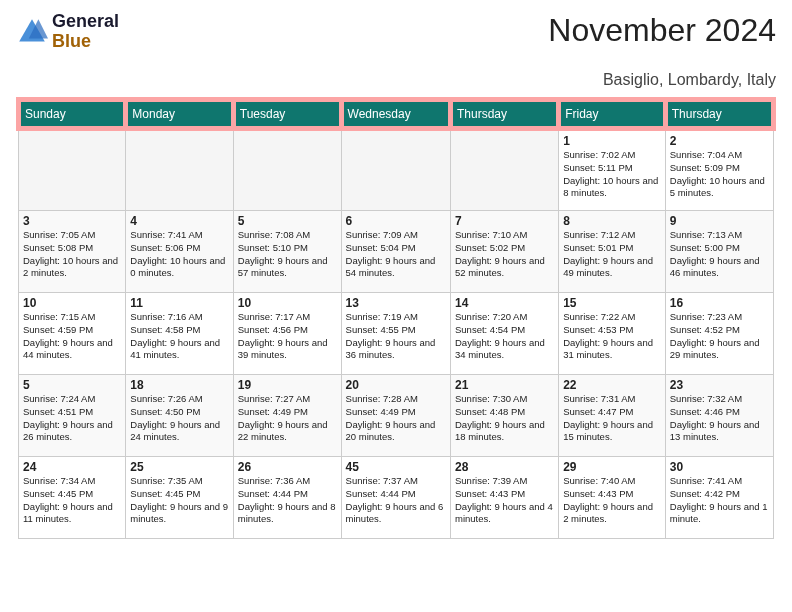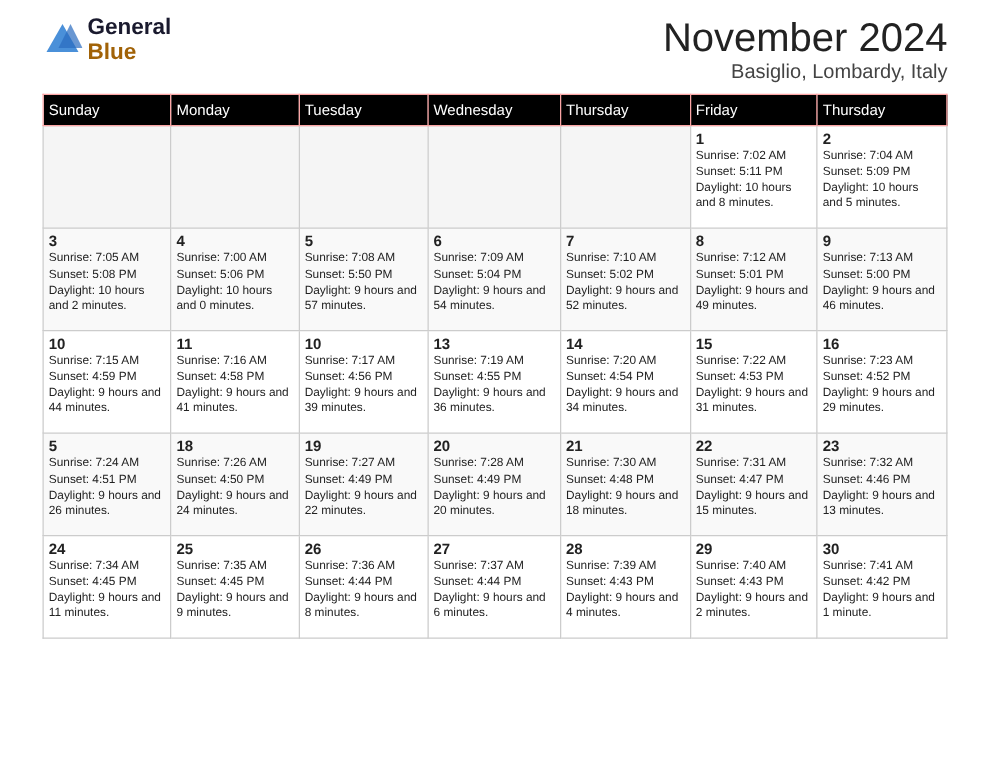--- a/index.html
+++ b/index.html
@@ -6,21 +6,21 @@
     body {
       font-family: Arial, sans-serif;
       background: #fff;
       width: 792px;
       height: 612px;
       overflow: hidden;
     }
     .page {
       width: 792px;
       height: 612px;
-      padding: 12px 34px;
+      padding: 12px 16px;
     }
     .header {
       display: flex;
       justify-content: space-between;
       align-items: flex-start;
       margin-bottom: 8px;
     }
     .logo {
       display: flex;
       align-items: center;
@@ -43,34 +43,35 @@
       text-align: right;
     }
     .month-title {
       font-size: 32px;
       font-weight: normal;
       color: #222;
     }
     .location {
       font-size: 16px;
       color: #444;
+      margin-top: 22px;
     }
     .calendar {
       width: 100%;
       border-collapse: collapse;
       font-size: 10.5px;
     }
     .calendar th {
-      background: #000000;
+      background: #0f766e;
       color: #fff;
       padding: 5px 4px;
       text-align: left;
       font-size: 12px;
       font-weight: normal;
-      border: 1px solid #fca5a5;
+      border: 5px solid #fca5a5;
     }
     .calendar td {
       border: 1px solid #ccc;
       vertical-align: top;
       padding: 3px 4px;
       width: 113px;
       height: 82px;
       color: #222;
     }
     .calendar td.empty {
@@ -152,29 +153,29 @@
         <tr>
           <td>
             <span class="day-num">3</span>
             <div class="day-info">Sunrise: 7:05 AM
 Sunset: 5:08 PM
 Daylight: 10 hours
 and 2 minutes.</div>
           </td>
           <td>
             <span class="day-num">4</span>
-            <div class="day-info">Sunrise: 7:00 AM
+            <div class="day-info">Sunrise: 7:41 AM
 Sunset: 5:06 PM
 Daylight: 10 hours
 and 0 minutes.</div>
           </td>
           <td>
             <span class="day-num">5</span>
             <div class="day-info">Sunrise: 7:08 AM
-Sunset: 5:50 PM
+Sunset: 5:10 PM
 Daylight: 9 hours
 and 57 minutes.</div>
           </td>
           <td>
             <span class="day-num">6</span>
             <div class="day-info">Sunrise: 7:09 AM
 Sunset: 5:04 PM
 Daylight: 9 hours
 and 54 minutes.</div>
           </td>
@@ -318,21 +319,21 @@
 and 9 minutes.</div>
           </td>
           <td>
             <span class="day-num">26</span>
             <div class="day-info">Sunrise: 7:36 AM
 Sunset: 4:44 PM
 Daylight: 9 hours
 and 8 minutes.</div>
           </td>
           <td>
-            <span class="day-num">27</span>
+            <span class="day-num">45</span>
             <div class="day-info">Sunrise: 7:37 AM
 Sunset: 4:44 PM
 Daylight: 9 hours
 and 6 minutes.</div>
           </td>
           <td>
             <span class="day-num">28</span>
             <div class="day-info">Sunrise: 7:39 AM
 Sunset: 4:43 PM
 Daylight: 9 hours

